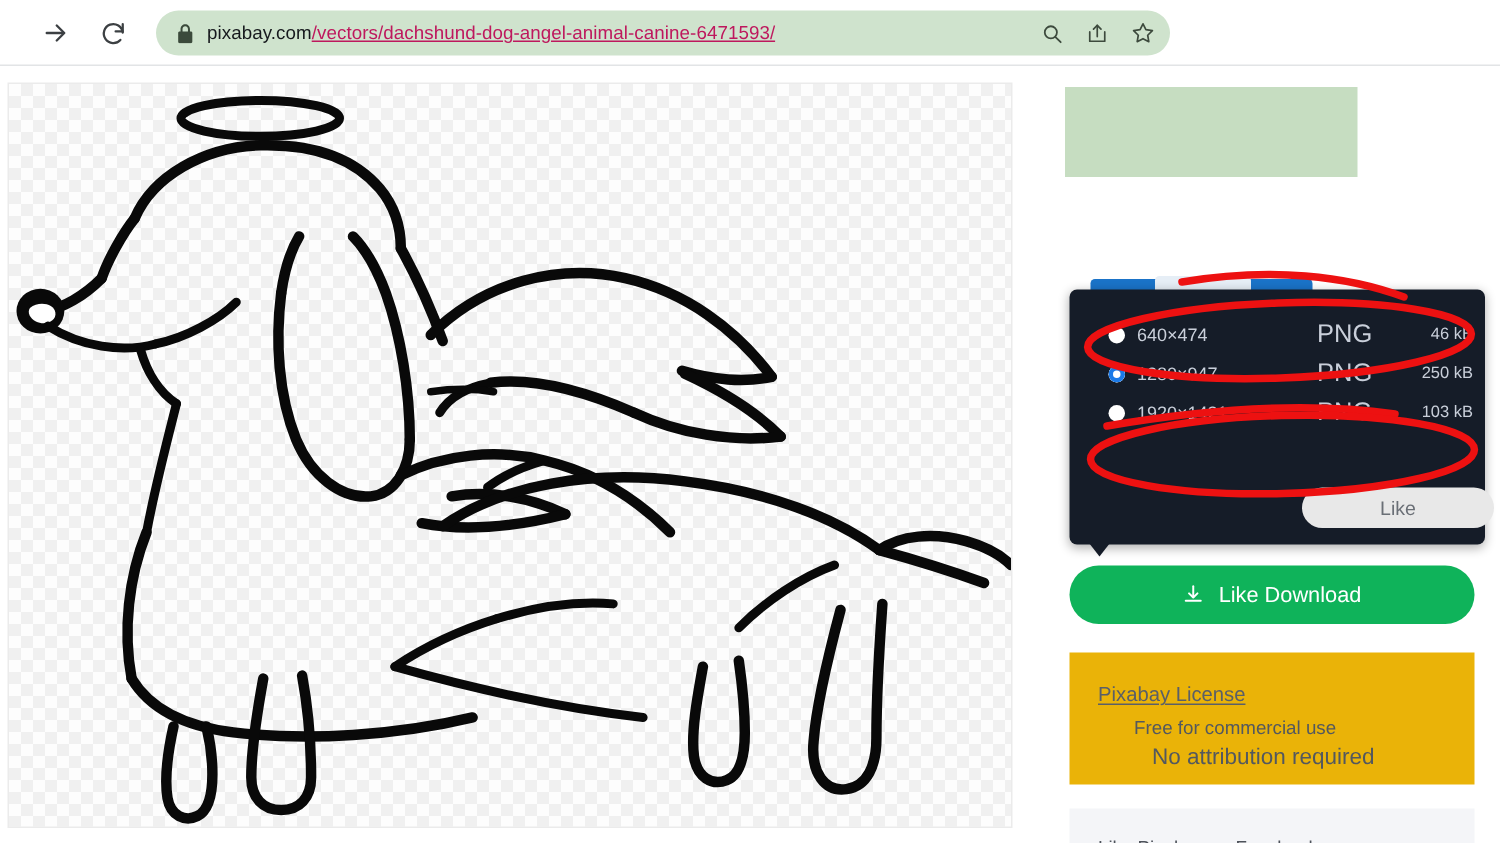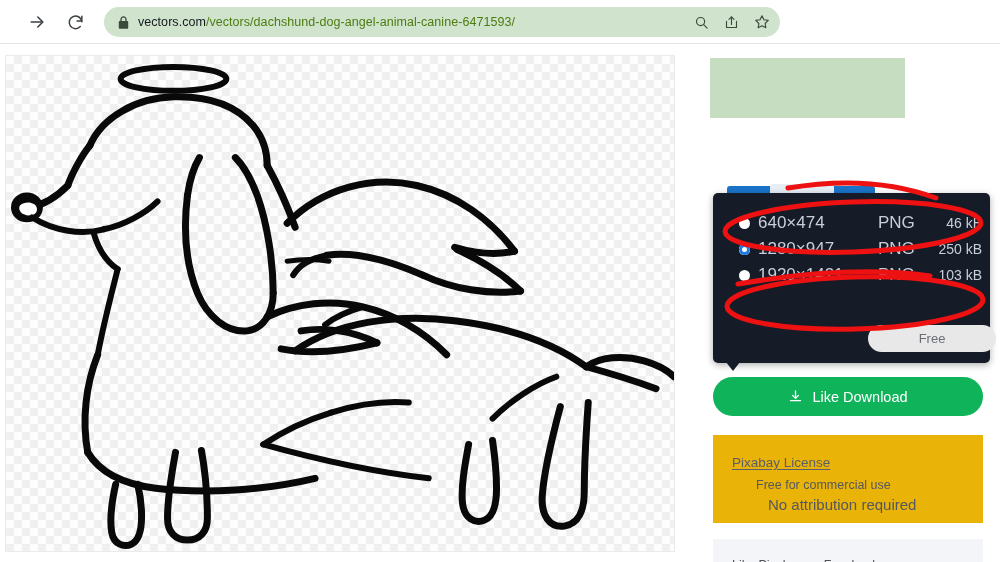--- a/index.html
+++ b/index.html
@@ -36,21 +36,21 @@
     display: flex; align-items: center;
   }
   #lock-icon { margin-left: 14px; display: flex; align-items: center; color: #3b4a3b; }
   #url-text {
     margin-left: 9px;
     font-size: 12.5px; color: #20242a;
     letter-spacing: .05px;
     white-space: nowrap; overflow: hidden;
   }
   #url-text .host { color: #16191d; }
-  #url-text .path { color: #4d7c0f; }
+  #url-text .path { color: #be185d; text-decoration: underline; }
   #omnibox-actions {
     position: absolute; right: 10px; top: 0; height: 30px;
     display: flex; align-items: center; gap: 13px;
   }
   #omnibox-actions .act { width: 17px; height: 17px; color: #3d4a3d; display:flex; align-items:center; justify-content:center;}
   #chrome-sep {
     position: absolute; left: 0; top: 43px; width: 1000px; height: 1px;
     background: #e2e4e6;
   }
 
@@ -114,28 +114,28 @@
     width: 11px; height: 11px; border-radius: 50%;
     margin-left: 26px; flex: none;
     background: #ffffff;
   }
   .opt-radio.sel {
     background: #ffffff;
     box-shadow: inset 0 0 0 3px #1b7ae8, inset 0 0 0 5px #ffffff;
   }
   .opt-name {
     margin-left: 8px; width: 120px;
-    font-size: 17px; color: #c9cfda;
+    font-size: 12px; color: #c9cfda;
   }
   .opt-fmt {
     width: 48px; font-size: 17px; color: #c9cfda;
   }
   .opt-size {
     width: 56px; text-align: right;
-    font-size: 14px; color: #c9cfda;
+    font-size: 11px; color: #c9cfda;
   }
   #btn-download {
     position: absolute; left: 18px; top: 132px;
     width: 128px; height: 27px;
     background: #12b45a;
     border-radius: 14px;
     display: flex; align-items: center; justify-content: center;
     color: #ffffff; font-size: 13px;
   }
   #btn-view {
@@ -216,21 +216,21 @@
         <path d="M20 4v6h-6"></path>
       </svg>
     </div>
 
     <div id="omnibox">
       <span id="lock-icon">
         <svg width="11" height="13" viewBox="0 0 14 16" fill="currentColor">
           <path d="M7 0C4.8 0 3 1.8 3 4v2H2.2C1.5 6 1 6.5 1 7.2v7.6C1 15.5 1.5 16 2.2 16h9.6c.7 0 1.2-.5 1.2-1.2V7.2C13 6.5 12.5 6 11.8 6H11V4c0-2.2-1.8-4-4-4zm0 1.7c1.3 0 2.3 1 2.3 2.3v2H4.7V4c0-1.3 1-2.3 2.3-2.3z"></path>
         </svg>
       </span>
-      <span id="url-text"><span class="host">vectors.com</span><span class="path">/vectors/dachshund-dog-angel-animal-canine-6471593/</span></span>
+      <span id="url-text"><span class="host">pixabay.com</span><span class="path">/vectors/dachshund-dog-angel-animal-canine-6471593/</span></span>
 
       <div id="omnibox-actions">
         <span class="act">
           <svg width="15" height="15" viewBox="0 0 24 24" fill="none" stroke="currentColor" stroke-width="1.9" stroke-linecap="round">
             <circle cx="10.5" cy="10.5" r="6.5"></circle>
               <path d="M15.5 15.5L21 21"></path>
           </svg>
         </span>
         <span class="act">
           <svg width="15" height="15" viewBox="0 0 24 24" fill="none" stroke="currentColor" stroke-width="1.8" stroke-linecap="round" stroke-linejoin="round">
@@ -341,21 +341,21 @@
       </div>
 
       <div class="opt-row" style="top:69px;">
         <span class="opt-radio"></span>
         <span class="opt-name">1920×1421</span>
         <span class="opt-fmt">PNG</span>
         <span class="opt-size">103 kB</span>
       </div>
 
 
-      <div id="btn-view">Free</div>
+      <div id="btn-view">Like</div>
     </div>
     <div id="panel-arrow"></div>
 
     <svg id="red-anno" viewBox="0 0 300 220">
       <g fill="none" stroke="#ed1111" stroke-width="5" stroke-linecap="round">
         <path d="M90 28 C 150 18, 200 24, 238 38"></path>
         <ellipse cx="155" cy="67" rx="128" ry="25" transform="rotate(-2 155 67)"></ellipse>
         <path d="M40 124 C 110 112, 175 108, 232 116"></path>
         <ellipse cx="157" cy="143" rx="128" ry="26" transform="rotate(-1.5 157 143)"></ellipse>
       </g>

